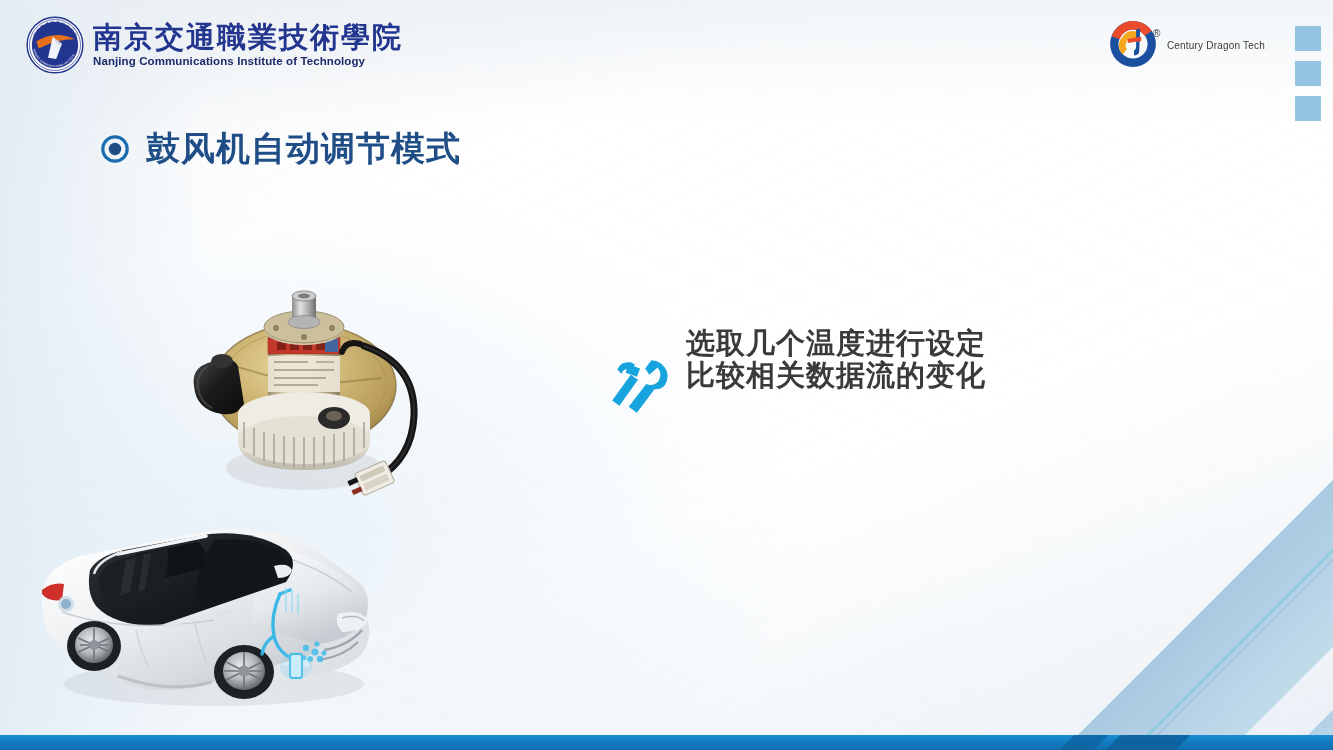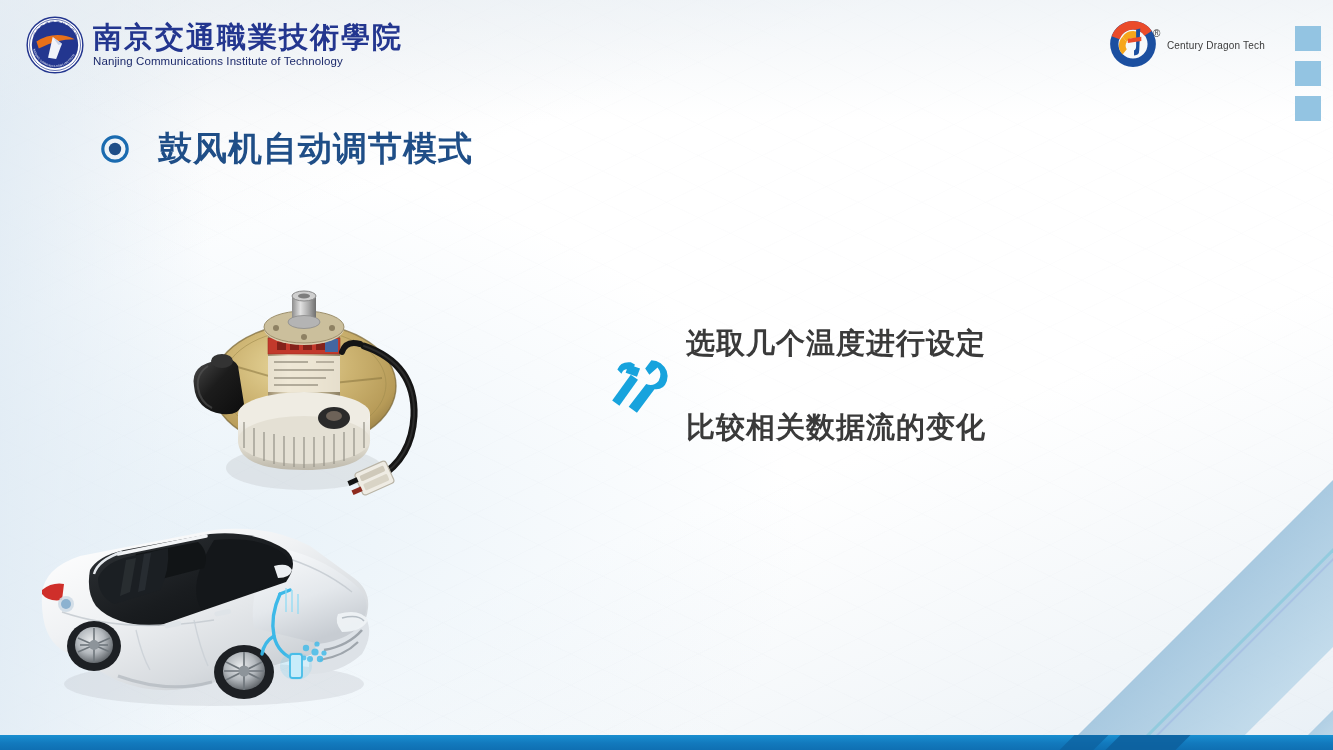--- a/index.html
+++ b/index.html
@@ -125,21 +125,21 @@
     font-family: "Liberation Serif", "DejaVu Serif", serif;
     font-size: 29px;
     font-weight: 700;
     color: #23368f;
     letter-spacing: 2px;
     white-space: nowrap;
   }
   .uni-en {
     margin-top: 4px;
     font-size: 11.5px;
-    font-weight: 400;
+    font-weight: 700;
     color: #1d2a6b;
     letter-spacing: 0.1px;
     white-space: nowrap;
   }
 
   .logo-right {
     position: absolute;
     right: 68px; top: 18px;
     display: flex;
     align-items: center;
@@ -181,21 +181,21 @@
     width: 26px; height: 25px;
     background: #93c4e2;
   }
 
   
   .title-row {
     position: absolute;
     left: 100px; top: 126px;
     display: flex;
     align-items: center;
-    gap: 28px;
+    gap: 16px;
   }
   .title-bullet { width: 30px; height: 30px; flex: 0 0 auto; }
   .title-text {
     font-family: "DejaVu Sans", "Liberation Sans", sans-serif;
     font-size: 34px;
     font-weight: 700;
     color: #1f4e87;
     letter-spacing: 1px;
     white-space: nowrap;
   }
@@ -224,21 +224,20 @@
     gap: 14px;
   }
   .tools-icon {
     width: 66px; height: 66px;
     flex: 0 0 auto;
     margin-top: 30px;
   }
   .bullet-lines {
     display: flex;
     flex-direction: column;
-    gap: 52px;
     padding-top: 6px;
     align-items: flex-end;
   }
   .bullet-line {
     font-family: "DejaVu Sans", "Liberation Sans", sans-serif;
     font-size: 29px;
     font-weight: 700;
     color: #3a3a3a;
     letter-spacing: 1px;
     line-height: 1.1;

